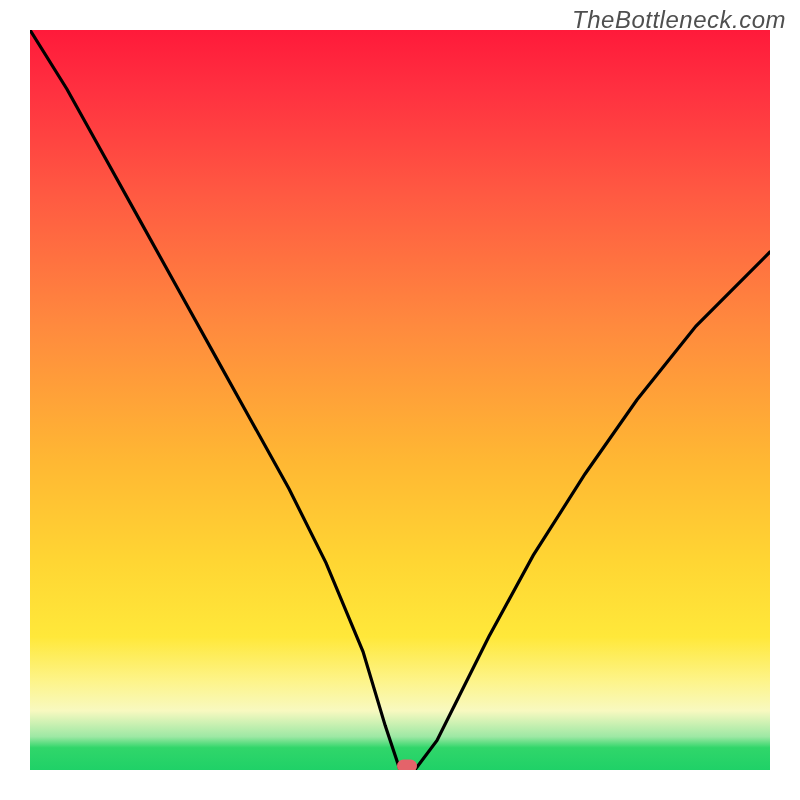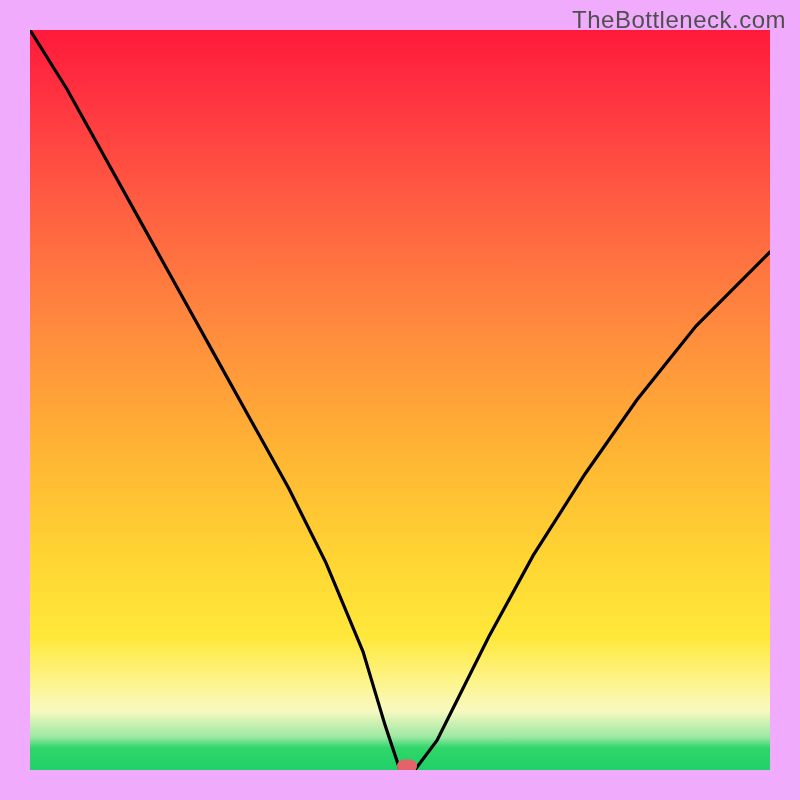--- a/index.html
+++ b/index.html
@@ -8,21 +8,22 @@
     width: 800px;
     height: 800px;
     background: #000;
     font-family: Arial, Helvetica, sans-serif;
     overflow: hidden;
   }
   .frame {
     position: relative;
     width: 800px;
     height: 800px;
-    background: #f0abfc;
+    background: #ffffff;
+    font-style: italic;
   }
   .watermark {
     position: absolute;
     top: 6px;
     right: 14px;
     color: #4f4f4f;
     font-size: 24px;
     font-weight: 500;
     letter-spacing: 0.5px;
     z-index: 10;

